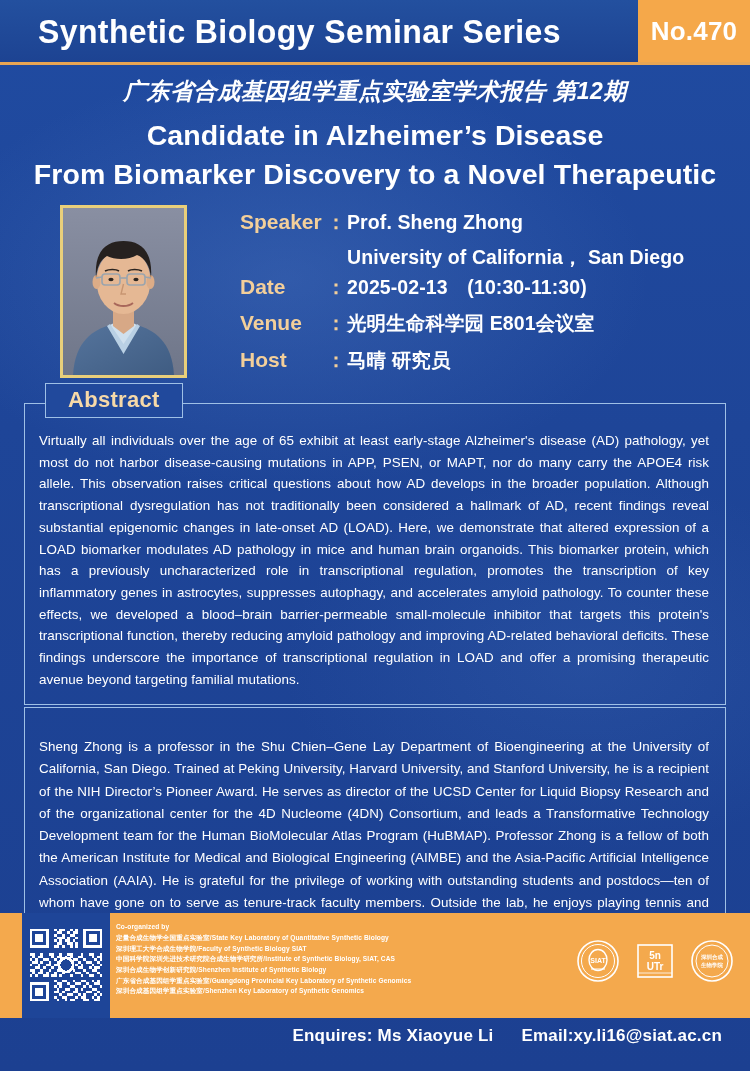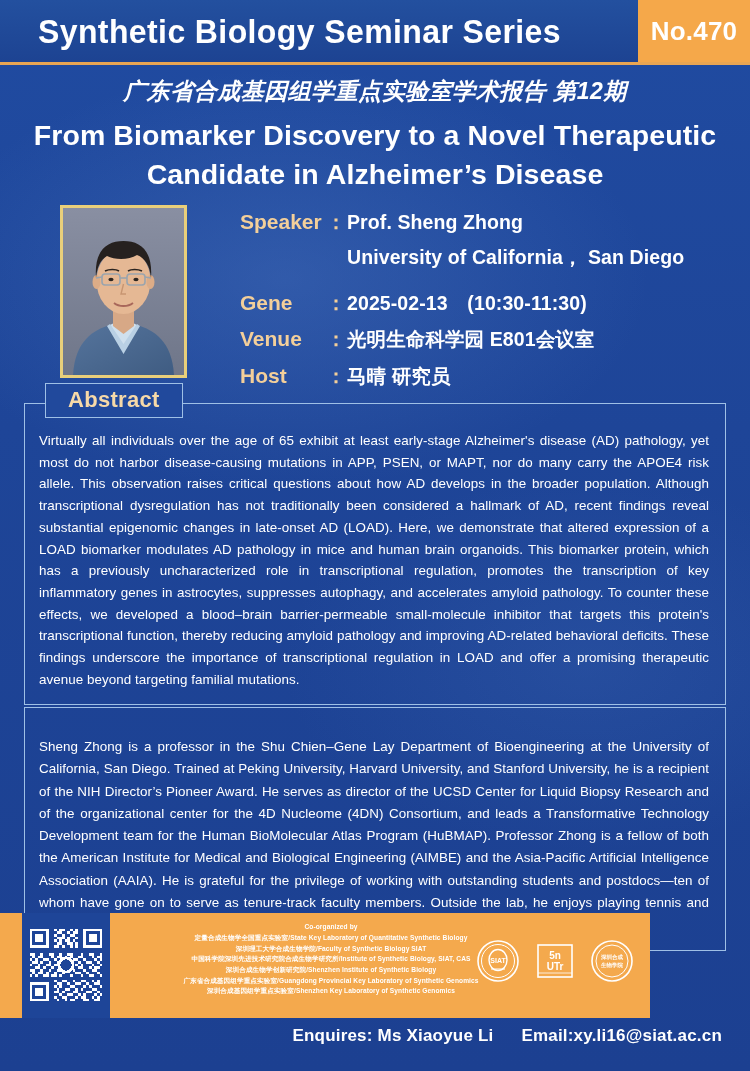--- a/index.html
+++ b/index.html
@@ -81,21 +81,21 @@
   }
   .info-colon{
     width:22px; flex:0 0 22px; color:#f3cf9a;
     font-size:20px; font-weight:bold; text-align:center;
   }
   .info-value{
     color:#ffffff; font-size:19.5px; font-weight:bold; line-height:1.45;
     letter-spacing:.1px;
   }
   .info-value.sub{ margin-left:107px; }
-  .info-sub-row{ margin-bottom:16px; }
+  .info-sub-row{ margin-bottom:0; }
 
   
   .section{
     position:absolute; left:24px; width:702px;
     border:1.5px solid #9fc0e6;
   }
   .section-tab{
     position:absolute; left:20px; top:-21px;
     border:1.5px solid #9fc0e6;
     background:#21499c;
@@ -109,23 +109,22 @@
     padding:26px 16px 14px 14px;
     color:#ffffff; font-size:13.4px; line-height:1.62;
     text-align:justify; letter-spacing:.05px;
   }
   #abstract-section{ top:403px; }
   #profile-section{ top:707px; }
   #profile-section .section-body{ padding-top:28px; line-height:1.66; }
 
   
   .footer{
-    position:absolute; left:0; top:913px; width:650px; height:105px;
+    position:absolute; left:0; top:913px; width:750px; height:105px;
     background:#f4a94d;
-    text-align:center;
   }
   .footer-blue{
     position:absolute; left:22px; top:0; width:88px; height:105px;
     background:#1e4598;
   }
   .qr{
     position:absolute; left:27px; top:12px; width:78px; height:80px;
     background:#1e4598;
   }
   .qr svg{ display:block; }
@@ -165,22 +164,22 @@
     <div class="header-title-wrap">
       <div class="header-title">Synthetic Biology Seminar Series</div>
     </div>
     <div class="header-no">No.470</div>
   </div>
   <div class="header-rule"></div>
 
   <div class="cn-sub">广东省合成基因组学重点实验室学术报告  第12期</div>
 
   <div class="main-title">
+    <div>Candidate in Alzheimer’s Disease</div>
     <div>From Biomarker Discovery to a Novel Therapeutic</div>
-    <div>Candidate in Alzheimer’s Disease</div>
   </div>
 
   <div class="portrait">
     <svg viewBox="0 0 121 167" preserveAspectRatio="xMidYMid slice">
       <defs>
         <linearGradient id="bgph" x1="0" y1="0" x2="0" y2="1">
           <stop offset="0%" stop-color="#898fa2"></stop>
           <stop offset="100%" stop-color="#6f7689"></stop>
         </linearGradient>
         <linearGradient id="suit" x1="0" y1="0" x2="1" y2="1">
@@ -227,21 +226,21 @@
   <div class="info">
     <div class="info-row">
       <div class="info-label">Speaker</div>
       <div class="info-colon">：</div>
       <div class="info-value">Prof. Sheng Zhong</div>
     </div>
     <div class="info-row info-sub-row">
       <div class="info-value sub">University of California， San Diego</div>
     </div>
     <div class="info-row">
-      <div class="info-label">Gene</div>
+      <div class="info-label">Date</div>
       <div class="info-colon">：</div>
       <div class="info-value">2025-02-13　(10:30-11:30)</div>
     </div>
     <div class="info-row">
       <div class="info-label">Venue</div>
       <div class="info-colon">：</div>
       <div class="info-value">光明生命科学园 E801会议室</div>
     </div>
     <div class="info-row">
       <div class="info-label">Host</div>

